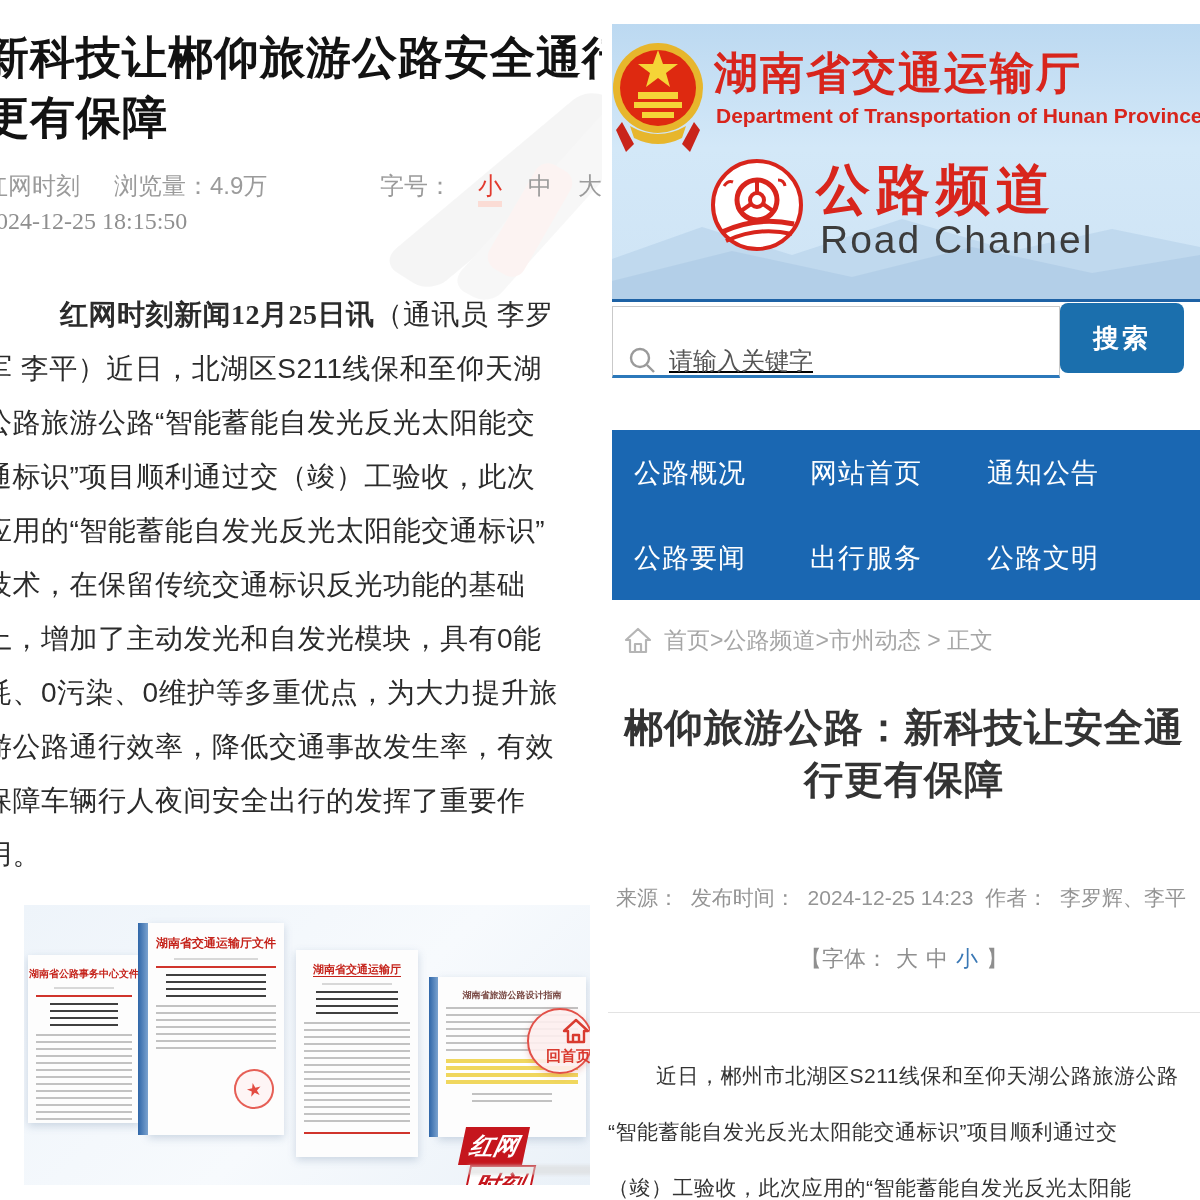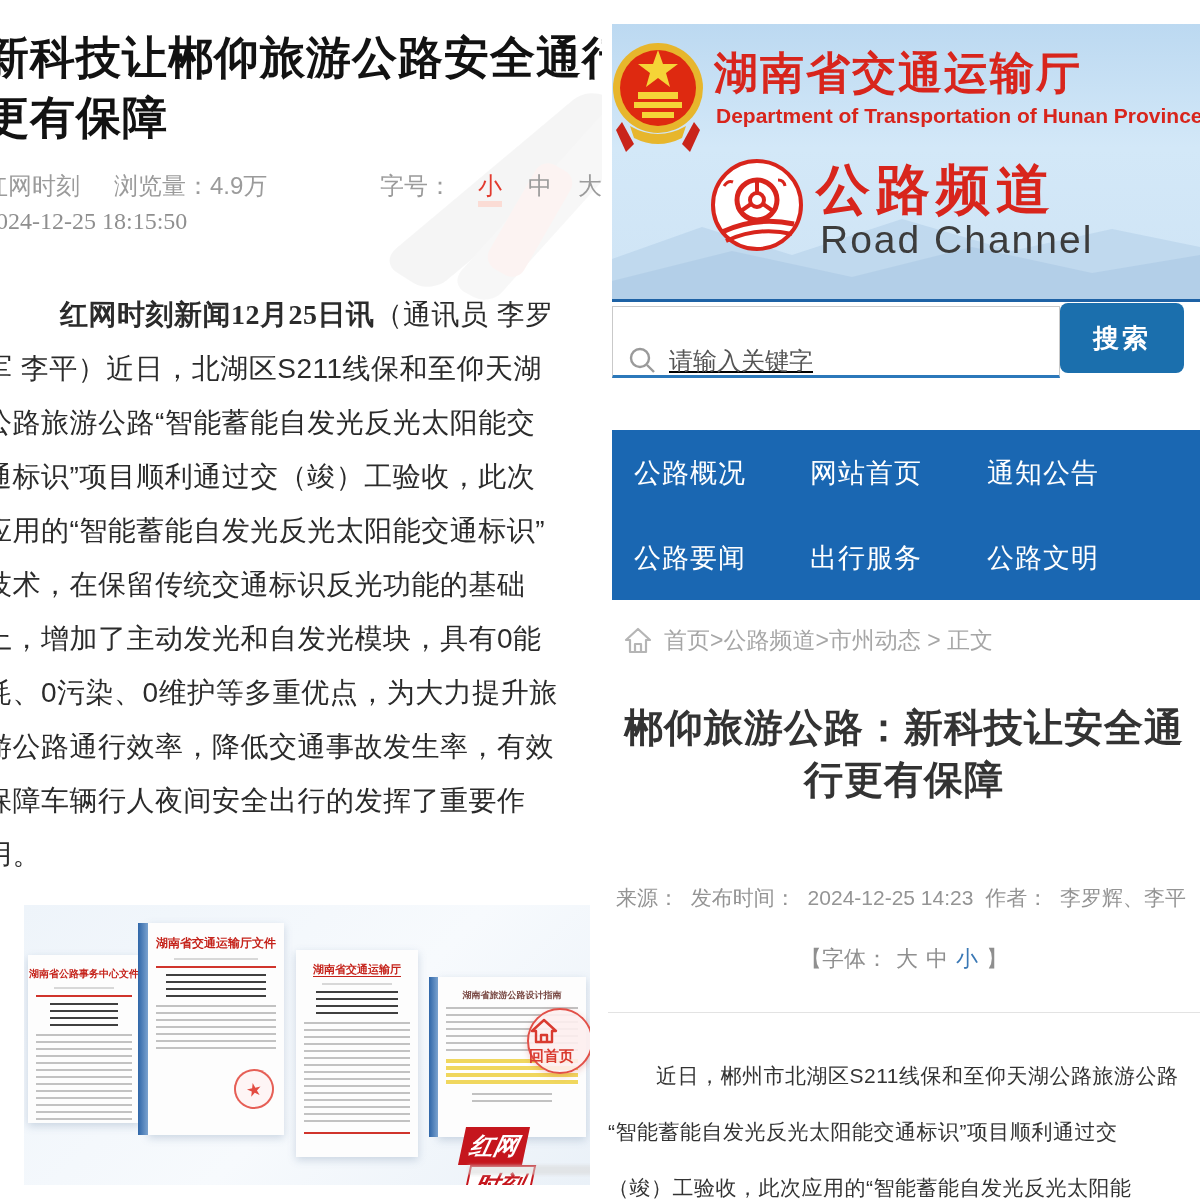--- a/index.html
+++ b/index.html
@@ -53,21 +53,21 @@
           text-align:center; line-height:38px; transform:rotate(-12deg); background:rgba(255,230,228,.35); }
   .doc1 { left:4px; top:50px; width:112px; height:168px; }
   .doc1 .dtitle { font-size:10px; }
   .doc2 { left:124px; top:18px; width:136px; height:212px; }
   .doc2 .dtitle { font-size:12px; }
   .doc3 { left:272px; top:45px; width:122px; height:207px; }
   .doc3 .dtitle { font-size:11px; text-decoration:underline; text-underline-offset:3px; }
   .doc4 { left:414px; top:72px; width:148px; height:160px; }
   .doc4 .dtitle { color:#7a4a45; font-size:9px; }
   .home-badge { position:absolute; left:503px; top:103px; width:66px; height:66px; border-radius:50%;
-                background:rgba(253,238,238,.9); border:2px solid #e25048; text-align:left;
+                background:rgba(253,238,238,.9); border:2px solid #e25048; text-align:right;
                 box-shadow:0 2px 6px rgba(200,60,50,.25); }
   .home-badge svg { margin-top:7px; }
   .home-badge .blabel { display:block; color:#d93a2f; font-size:15px; font-weight:700; margin-top:-2px; }
   .rednet-logo { position:absolute; left:438px; top:222px; height:36px; }
   .rn1 { display:inline-block; background:#c5161d; color:#fff; font-weight:700; font-style:italic;
          font-size:24px; padding:3px 8px; transform:skewX(-12deg); }
   .rn2 { display:inline-block; background:#fff; color:#c5161d; font-weight:700; font-style:italic;
          font-size:24px; padding:2px 7px; border:2px solid #c5161d; transform:skewX(-12deg); margin-left:4px; }
   .rn-blur { position:absolute; left:6px; top:38px; width:130px; height:10px; background:#d9d9d9;
              opacity:.55; filter:blur(1.5px); }

